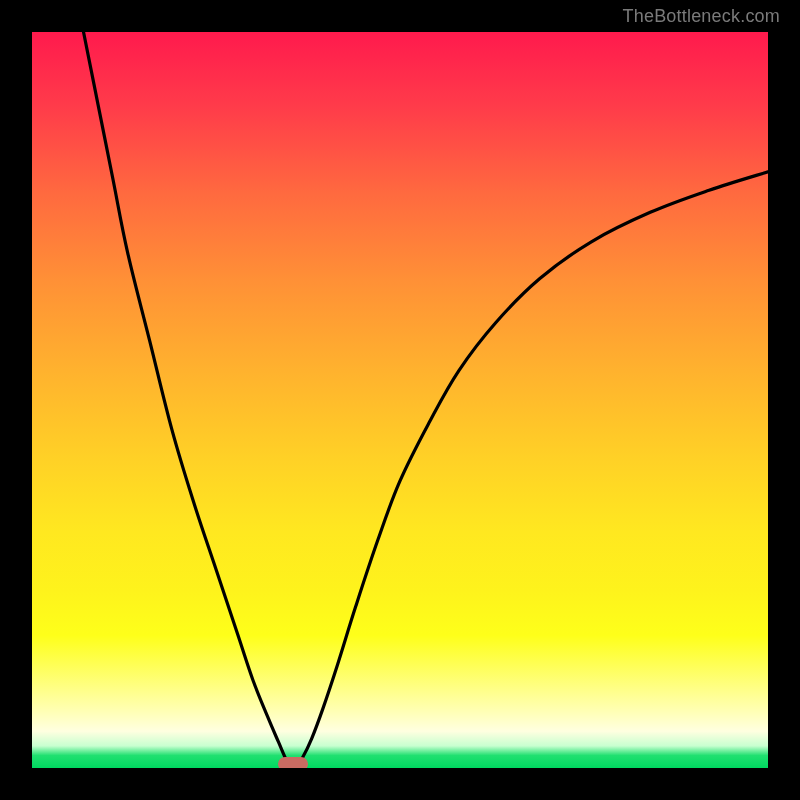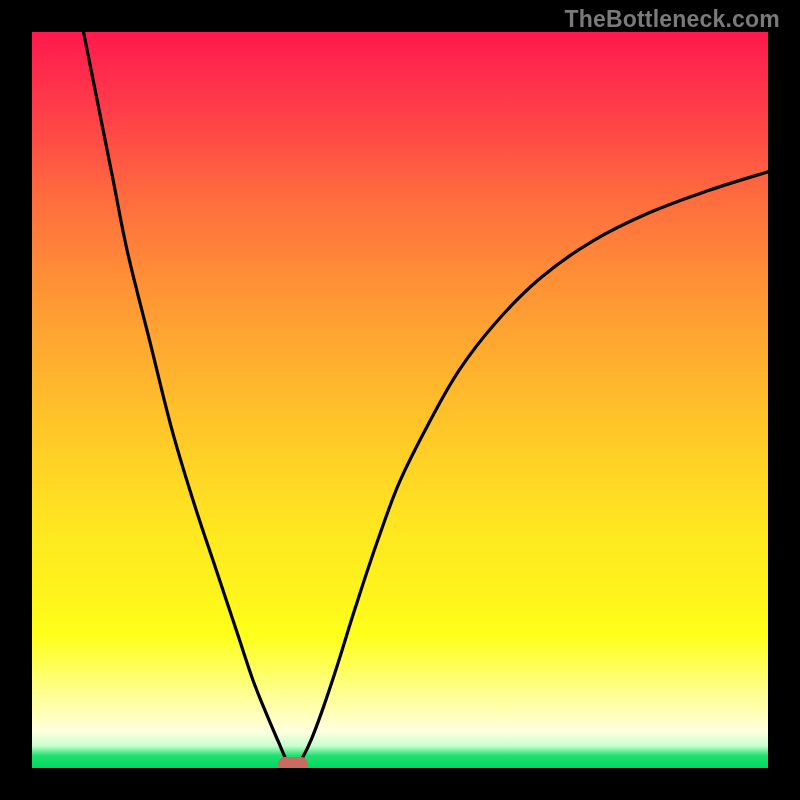--- a/index.html
+++ b/index.html
@@ -57,22 +57,22 @@
     width: 30px;
     height: 14px;
     border-radius: 7px;
     background: #c96b62;
   }
   .watermark {
     position: absolute;
     top: 6px;
     right: 20px;
     color: #7a7a7a;
-    font-size: 23px;
-    font-weight: 700;
+    font-size: 18px;
+    font-weight: 400;
     letter-spacing: 0.2px;
   }
 </style>
 </head>
 <body>
 
 <div class="frame">
 
   <div class="watermark">TheBottleneck.com</div>
 

